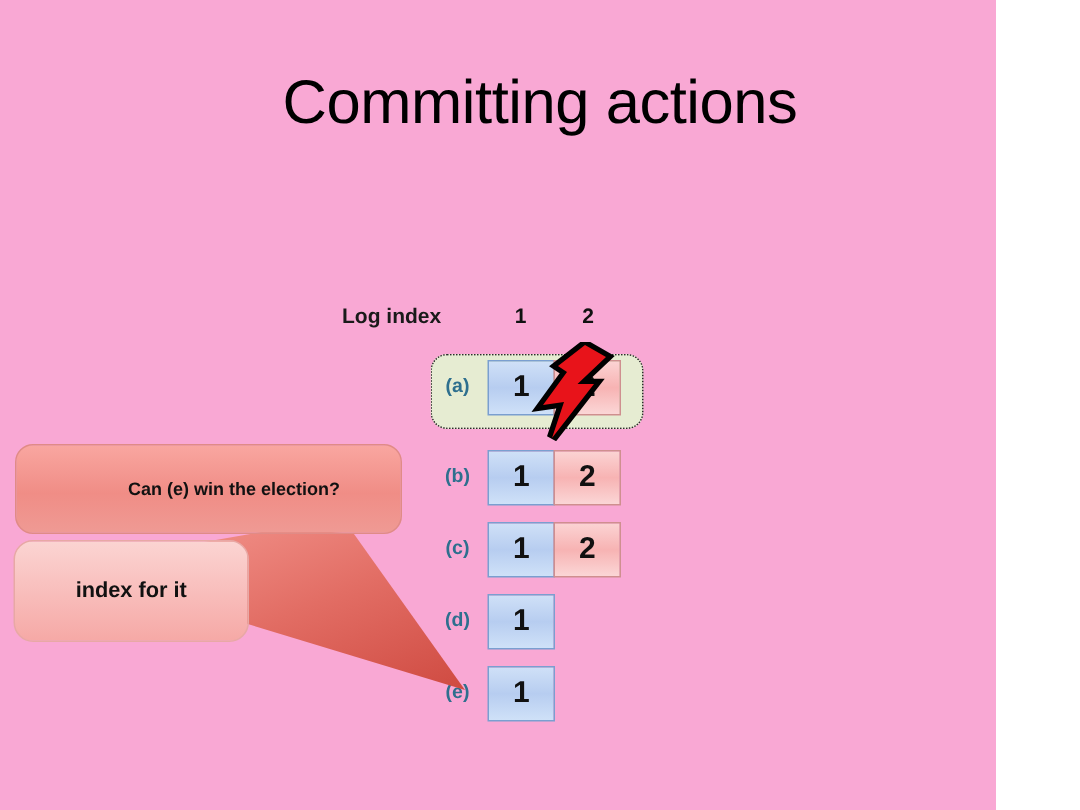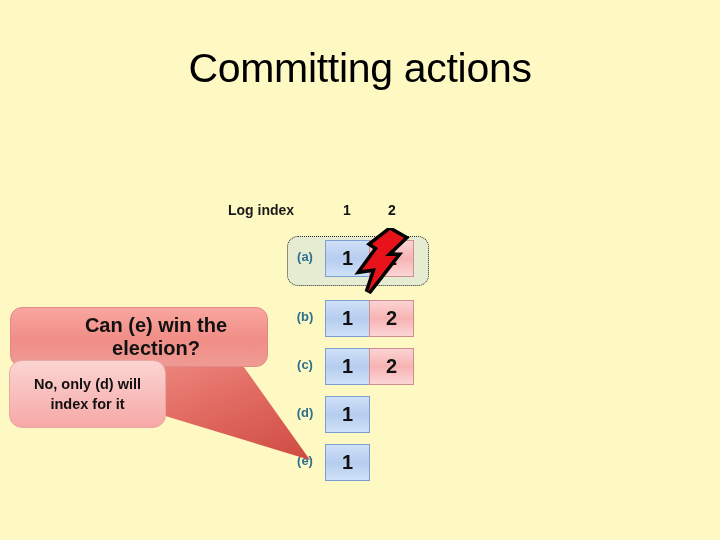--- a/index.html
+++ b/index.html
@@ -11,23 +11,23 @@
     width: 720px;
     height: 540px;
     position: relative;
     overflow: hidden;
     font-family: "Liberation Sans", sans-serif;
   }
 
   #slide {
     position: absolute;
     inset: 0;
-    width: 720px;
+    width: 664px;
     height: 540px;
-    background: #fef9c3;
+    background: #f9a8d4;
   }
 
   
   #title {
     position: absolute;
     left: 0;
     top: 44px;
     width: 720px;
     text-align: center;
     font-size: 41px;
@@ -151,27 +151,27 @@
     display: flex;
     align-items: center;
     justify-content: center;
     text-align: center;
     font-weight: bold;
     color: #111111;
   }
 
   #callout-question {
     left: 10px;
-    top: 307px;
+    top: 296px;
     width: 258px;
     height: 60px;
     border-radius: 12px;
     background: linear-gradient(to bottom, #f9a6a0 0%, #f08d86 55%, #ef9a94 100%);
     border: 1px solid #e08b86;
-    font-size: 20px;
+    font-size: 12px;
     z-index: 3;
     padding-left: 34px;
   }
 
   #callout-answer {
     left: 9px;
     top: 360px;
     width: 157px;
     height: 68px;
     border-radius: 13px;
@@ -241,21 +241,20 @@
         <stop offset="100%" stop-color="#cf4a41"></stop>
       </linearGradient>
     </defs>
     <polygon points="190,72 236,76 310,180 40,98" fill="url(#tailGrad)"></polygon>
   </svg>
 
   <div id="callout-question" class="callout">Can (e) win the election?</div>
 
   <div id="callout-answer" class="callout">
     <div>
-      <div>No, only (d) will</div>
       <div>index for it</div>
     </div>
   </div>
 
   <svg id="lightning-bolt" viewBox="0 0 58 66">
     <polygon points="38,2 52,10 33,28 44,28 16,64 24,40 10,42 26,20 20,16" fill="#e8131a" stroke="#000000" stroke-width="7" stroke-linejoin="miter"></polygon>
     <polygon points="38,2 52,10 33,28 44,28 16,64 24,40 10,42 26,20 20,16" fill="#e8131a"></polygon>
   </svg>
 
 </div>

